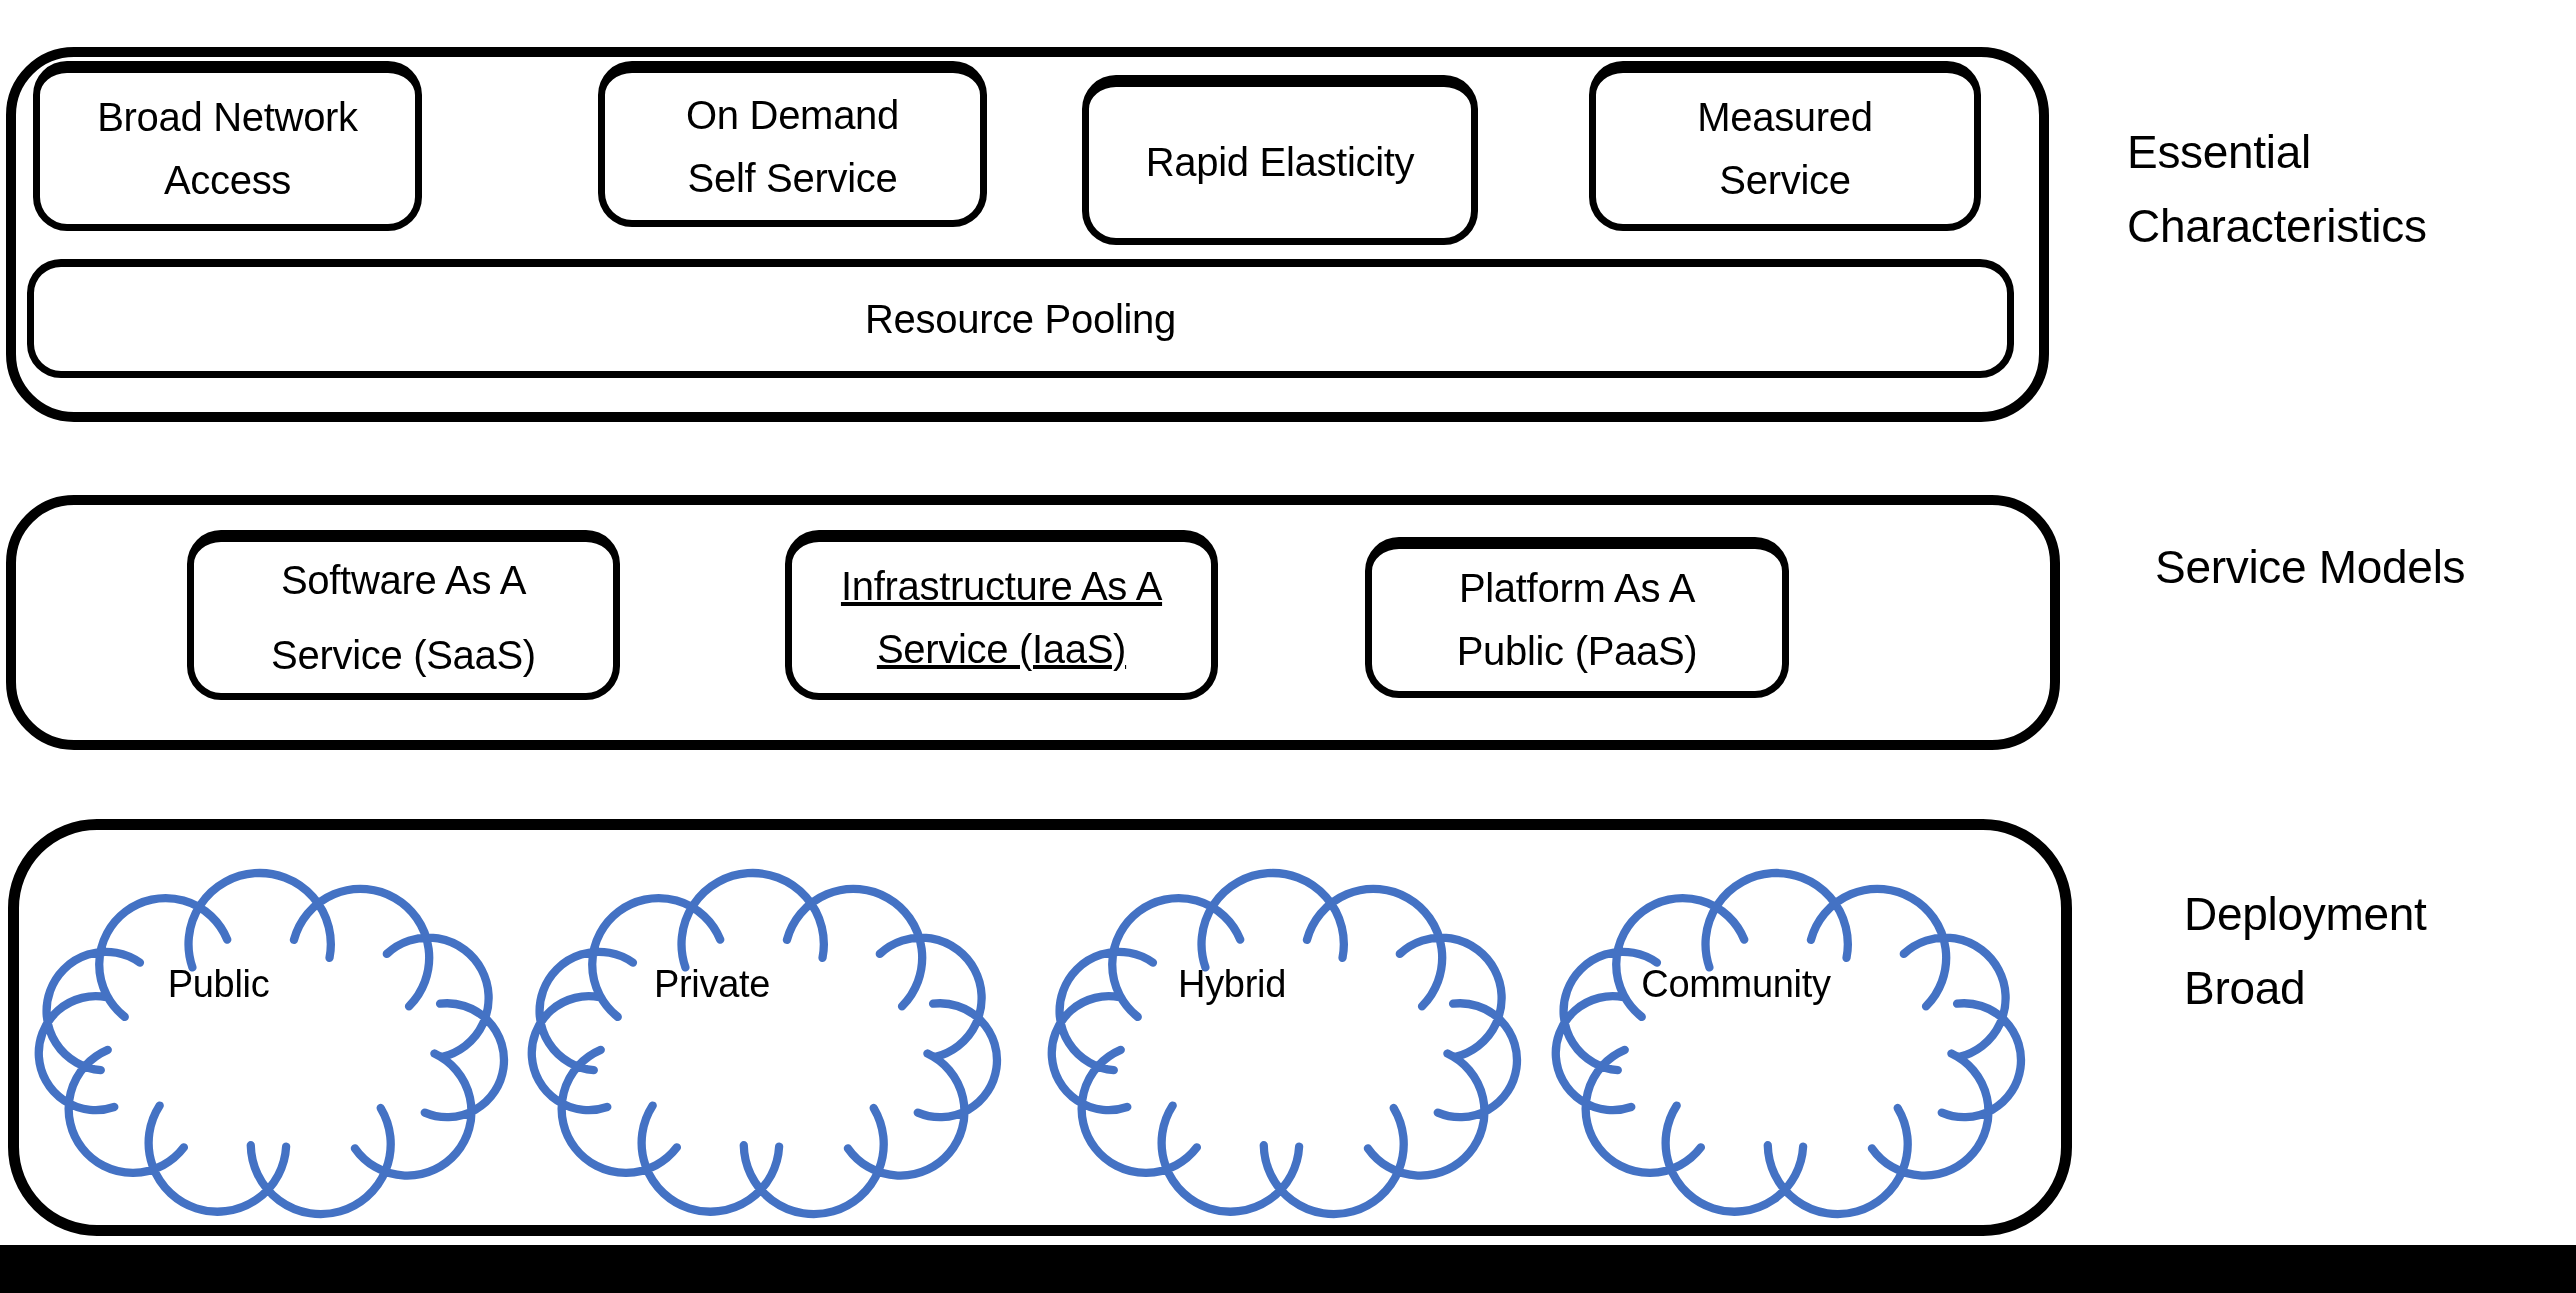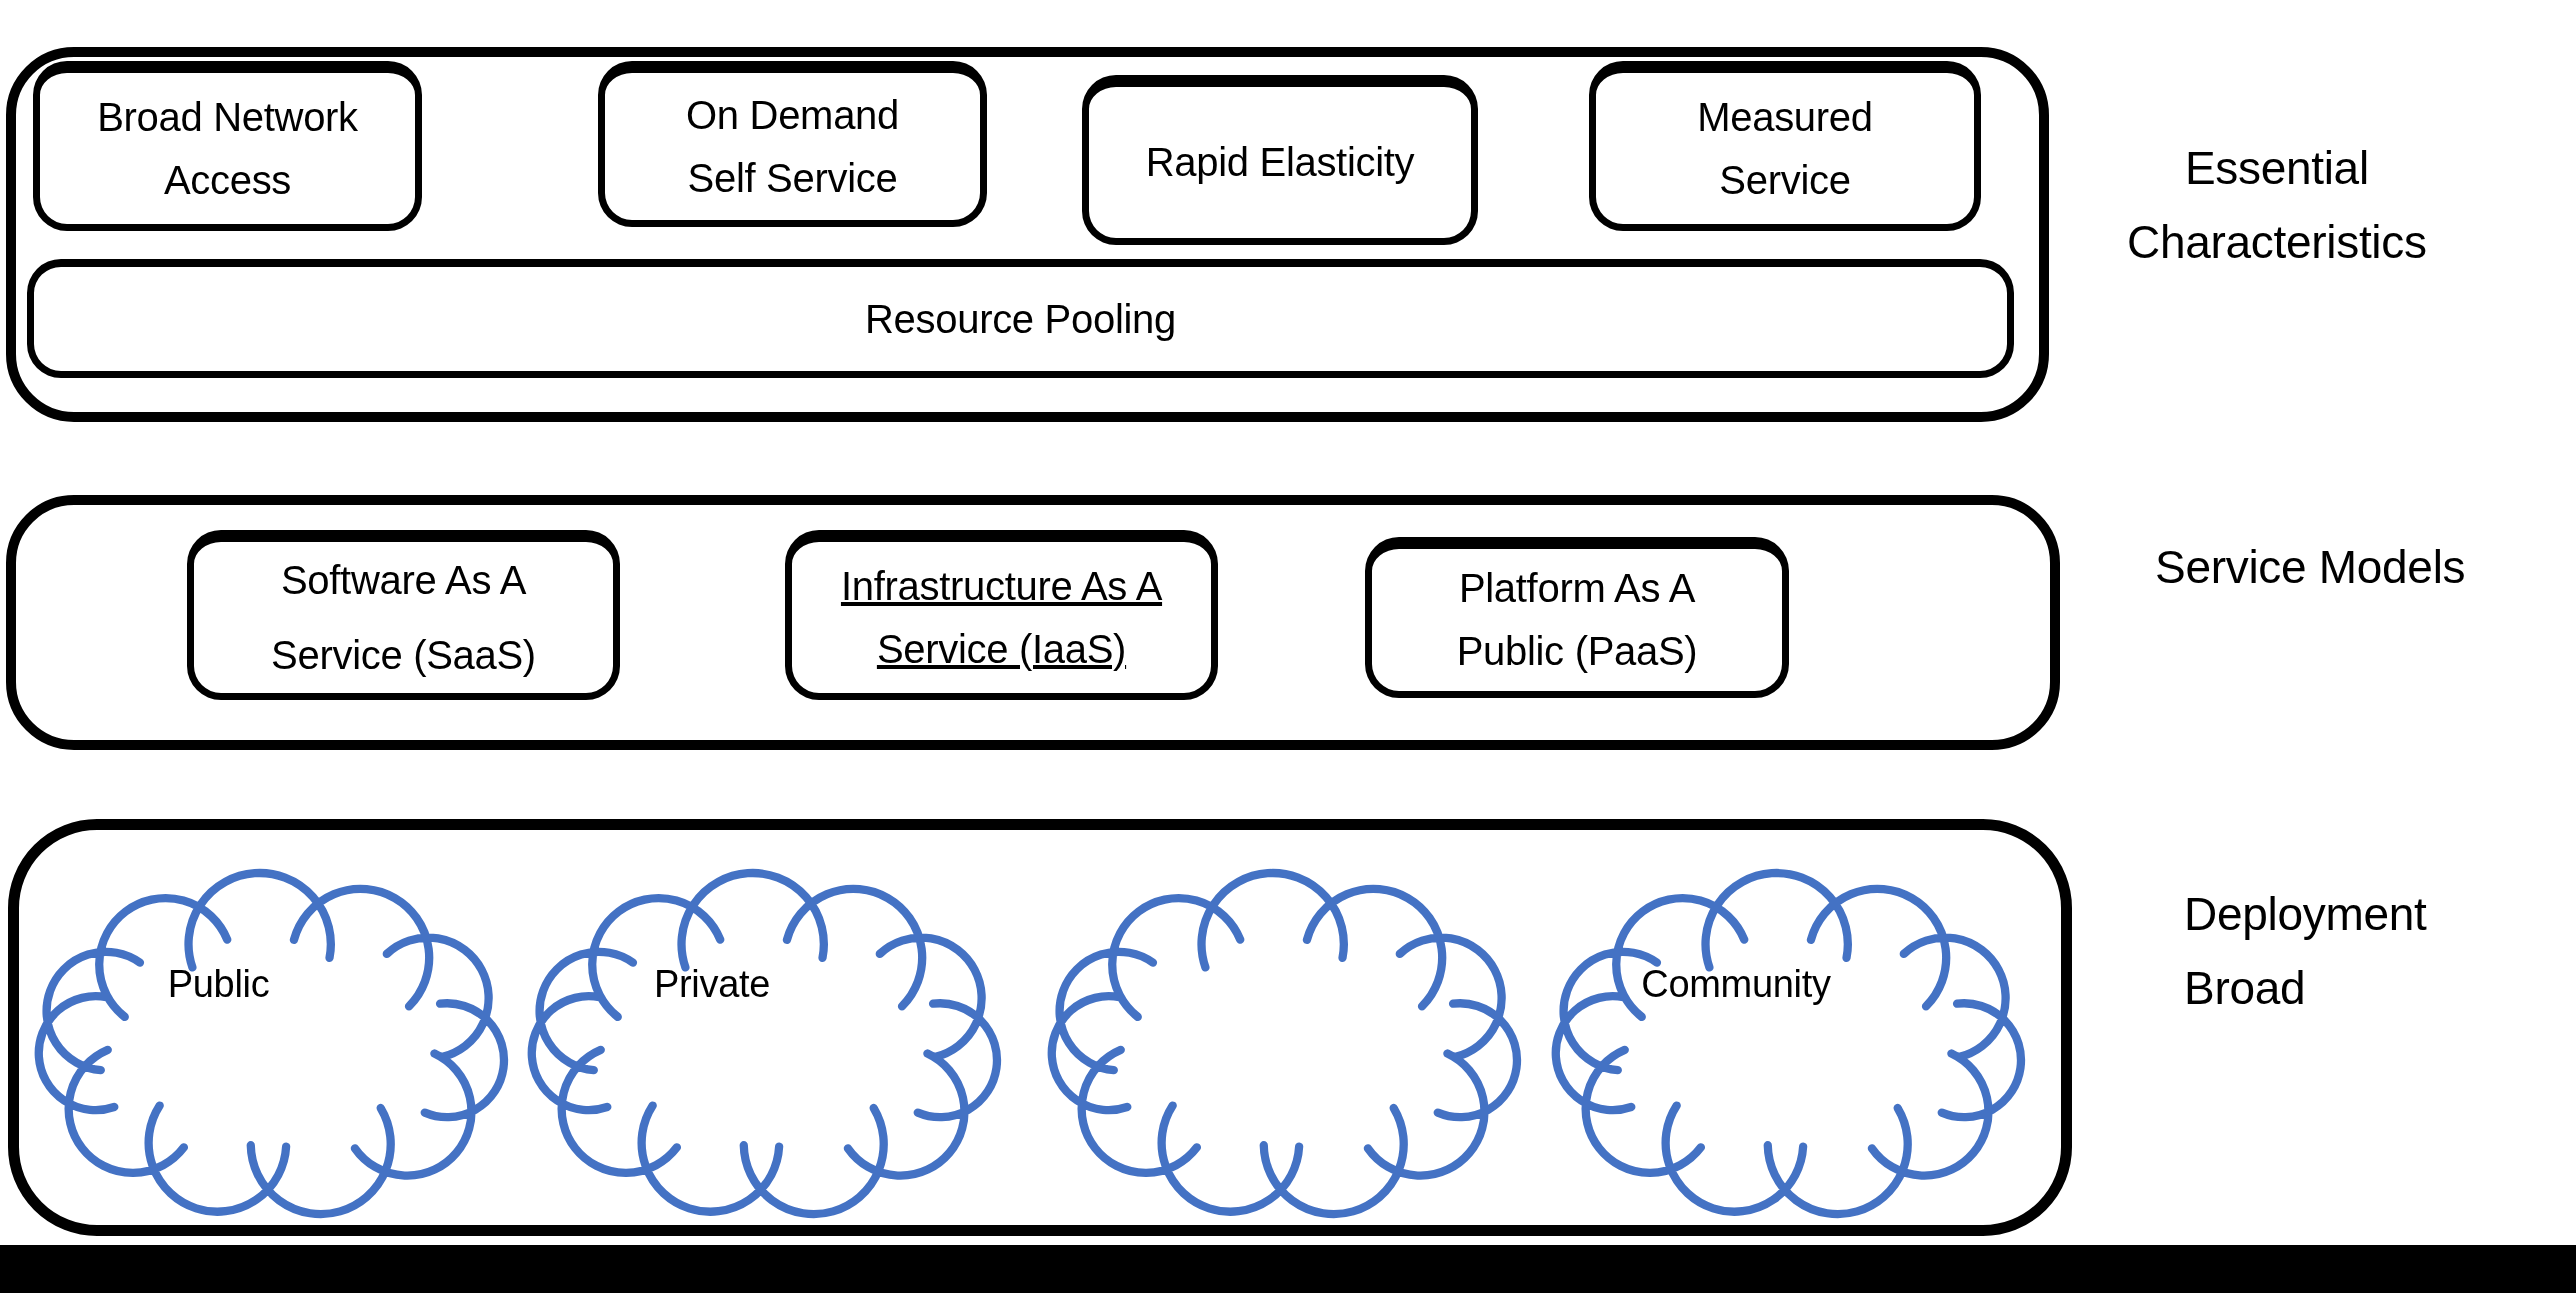--- a/index.html
+++ b/index.html
@@ -56,21 +56,21 @@
 
 <div class="inner-box" style="left:1589px;top:61px;width:392px;height:170px;">
   <div class="box-line">Measured</div>
   <div class="box-line">Service</div>
 </div>
 
 <div class="inner-box" style="left:27px;top:259px;width:1987px;height:119px;border-width:8.3px 7.1px 7.7px 7.1px;">
   <div class="box-line">Resource Pooling</div>
 </div>
 
-<div class="side-label" style="left:2127px;top:131px;text-align:center;">
+<div class="side-label" style="left:2127px;top:115px;">
   <div>Essential</div>
   <div>Characteristics</div>
 </div>
 
 <div class="outer-rect" style="left:6px;top:495px;width:2054px;height:255px;"></div>
 
 <div class="inner-box" style="left:187px;top:530px;width:433px;height:170px;gap:12px;">
   <div class="box-line">Software As A</div>
   <div class="box-line">Service (SaaS)</div>
 </div>
@@ -102,20 +102,21 @@
   <svg viewBox="0 0 860 600">
     <path class="cloud-path" fill="none" stroke-width="14" stroke-linecap="round" d="M141.3 340.8 A100 100 0 1 1 207.3 159.3 M181.7 250.9 A112 112 0 1 1 354.5 120.7 M295.8 167.5 A120 120 0 1 1 527.0 151.3 M467.0 121.0 A116 116 0 1 1 661.0 233.1 M623.6 144.7 A102 102 0 1 1 716.1 318.6 M713.4 228.7 A96 96 0 1 1 687.6 412.3 M703.9 312.7 A108 108 0 1 1 569.8 472.5 M613.3 404.6 A118 118 0 1 1 394.2 467.4 M453.8 469.7 A116 116 0 1 1 240.6 400.4 M281.4 470.9 A108 108 0 1 1 153.0 306.5 M164.0 402.8 A96 96 0 1 1 151.0 217.8 " stroke="#4472C4"></path>
   </svg>
   <div class="cloud-label">Private</div>
 </div>
 
 <div class="cloud" style="left:1030px;top:868px;">
   <svg viewBox="0 0 860 600">
     <path class="cloud-path" fill="none" stroke-width="14" stroke-linecap="round" d="M141.3 340.8 A100 100 0 1 1 207.3 159.3 M181.7 250.9 A112 112 0 1 1 354.5 120.7 M295.8 167.5 A120 120 0 1 1 527.0 151.3 M467.0 121.0 A116 116 0 1 1 661.0 233.1 M623.6 144.7 A102 102 0 1 1 716.1 318.6 M713.4 228.7 A96 96 0 1 1 687.6 412.3 M703.9 312.7 A108 108 0 1 1 569.8 472.5 M613.3 404.6 A118 118 0 1 1 394.2 467.4 M453.8 469.7 A116 116 0 1 1 240.6 400.4 M281.4 470.9 A108 108 0 1 1 153.0 306.5 M164.0 402.8 A96 96 0 1 1 151.0 217.8 " stroke="#4472C4"></path>
   </svg>
+  <div class="cloud-label">Hybrid</div>
 </div>
 
 <div class="cloud" style="left:1534px;top:868px;">
   <svg viewBox="0 0 860 600">
     <path class="cloud-path" fill="none" stroke-width="14" stroke-linecap="round" d="M141.3 340.8 A100 100 0 1 1 207.3 159.3 M181.7 250.9 A112 112 0 1 1 354.5 120.7 M295.8 167.5 A120 120 0 1 1 527.0 151.3 M467.0 121.0 A116 116 0 1 1 661.0 233.1 M623.6 144.7 A102 102 0 1 1 716.1 318.6 M713.4 228.7 A96 96 0 1 1 687.6 412.3 M703.9 312.7 A108 108 0 1 1 569.8 472.5 M613.3 404.6 A118 118 0 1 1 394.2 467.4 M453.8 469.7 A116 116 0 1 1 240.6 400.4 M281.4 470.9 A108 108 0 1 1 153.0 306.5 M164.0 402.8 A96 96 0 1 1 151.0 217.8 " stroke="#4472C4"></path>
   </svg>
   <div class="cloud-label">Community</div>
 </div>
 
 <div class="side-label" style="left:2184px;top:877px;">

